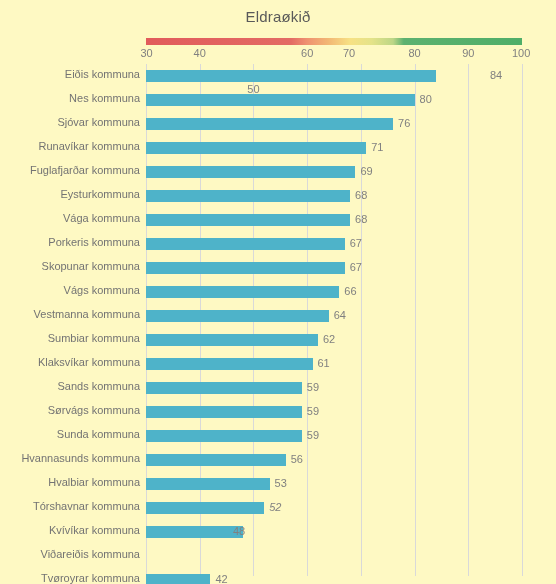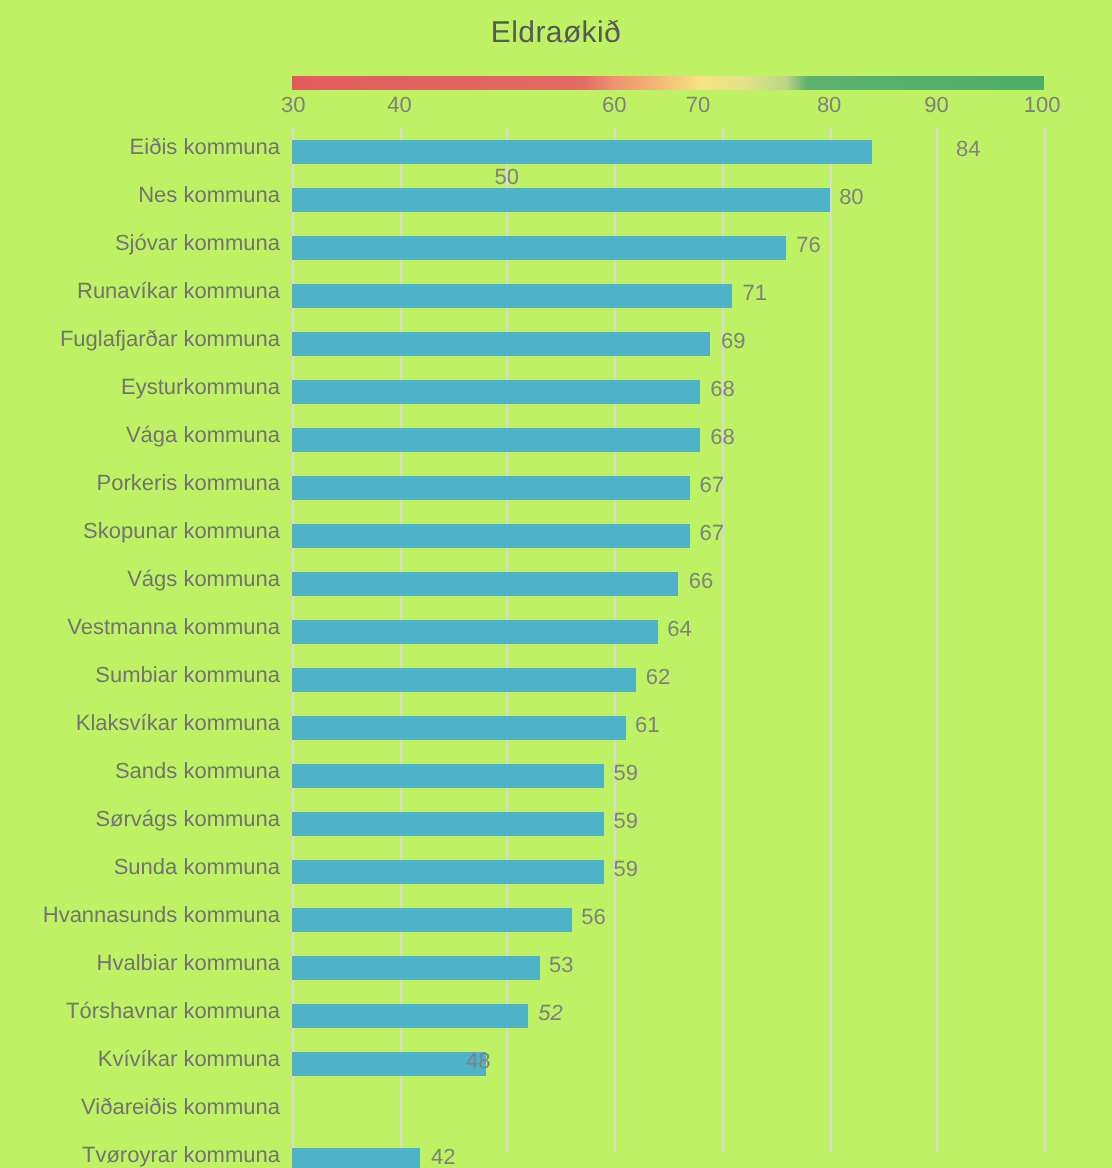--- a/index.html
+++ b/index.html
@@ -8,21 +8,21 @@
     background: #ffffff;
   }
   body {
     font-family: "Liberation Sans", sans-serif;
     -webkit-font-smoothing: antialiased;
   }
   #chart-root {
     position: relative;
     width: 556px;
     height: 584px;
-    background: #bef264;
+    background: #fef9c3;
     overflow: hidden;
     box-sizing: border-box;
   }
 
   
   #chart-title {
     position: absolute;
     left: 0;
     top: 8px;
     width: 556px;
@@ -142,21 +142,21 @@
       <div class="gridline" style="left: 269px;"></div>
       <div class="gridline" style="left: 322px;"></div>
       <div class="gridline" style="left: 376px;"></div>
     </div>
 
   <div id="rows-layer">
       <div class="bar-row">
         <div class="cat-label">Eiðis kommuna</div>
         <div class="bar-wrap" style="width: 376px;">
           <div class="bar" style="width: 290.057px; background: rgb(78, 179, 201);"></div>
-          <div class="bar-value" style="left: 290px; padding-left: 42px;">84</div>
+          <div class="bar-value" style="left: 302px; padding-left: 42px;">84</div>
         </div>
       </div>
       <div class="bar-row">
         <div class="cat-label">Nes kommuna</div>
         <div class="bar-wrap" style="width: 376px;">
           <div class="bar" style="width: 268.571px; background: rgb(78, 179, 201);"></div>
           <div class="bar-value" style="left: 273.571px;">80</div>
         </div>
       </div>
       <div class="bar-row">

